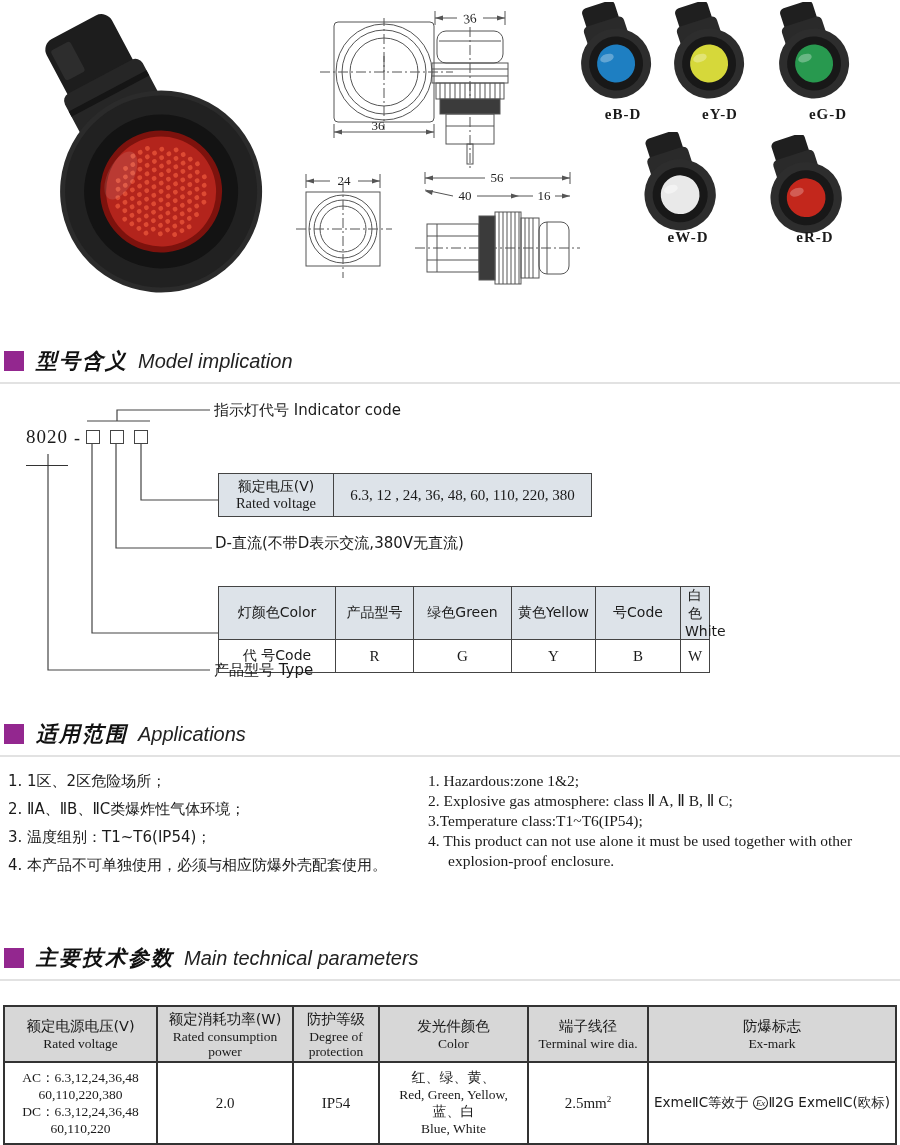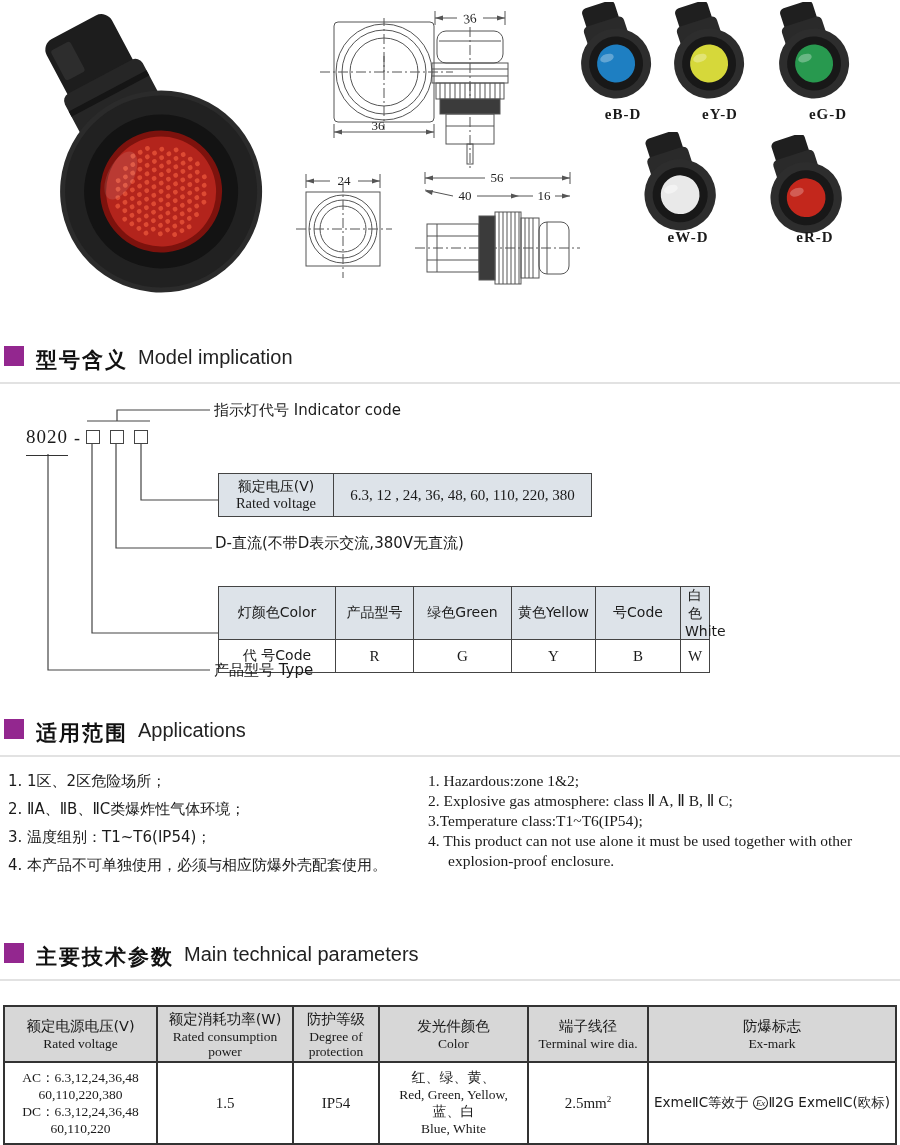--- a/index.html
+++ b/index.html
@@ -1,28 +1,28 @@
 <!DOCTYPE html>
 <html><head>
 <meta charset="utf-8">
 <style>
   html,body{margin:0;padding:0;background:#fff;}
   #page{position:relative;width:900px;height:1145px;background:#fff;overflow:hidden;
         font-family:"Liberation Serif","DejaVu Sans",serif;color:#1a1a1a;}
   .abs{position:absolute;}
   
-  .sec-head{position:absolute;left:0;width:900px;height:30px;display:flex;}
+  .sec-head{position:absolute;left:0;width:900px;height:30px;display:flex;align-items:center;font-style:italic;}
   .sec-sq{width:20px;height:20px;background:#93278f;margin:0 12px 0 4px;flex:0 0 auto;}
   .sec-zh{font-family:"DejaVu Sans",sans-serif;font-weight:bold;font-size:21px;letter-spacing:2px;color:#111;}
   .sec-en{font-family:"Liberation Sans","DejaVu Sans",sans-serif;font-size:20px;color:#222;margin-left:10px;}
   .sec-rule{position:absolute;left:0;width:900px;height:0;border-top:2px solid #e2e2e2;}
   
   #diagram{position:absolute;left:0;top:390px;width:900px;height:305px;}
   .dg-text{position:absolute;font-size:15px;white-space:nowrap;}
-  .model-num{font-size:19px;letter-spacing:1px;border-bottom:1.5px solid #333;padding-bottom:8px;}
+  .model-num{font-size:19px;letter-spacing:1px;border-bottom:1.5px solid #333;padding-bottom:18px;}
   .model-dash{font-size:19px;margin-left:4px;}
   .dg-box{position:absolute;width:12px;height:12px;border:1.5px solid #444;background:#fff;}
   table.dg-table{border-collapse:collapse;table-layout:fixed;}
   table.dg-table td{border:1.5px solid #444;text-align:center;vertical-align:middle;padding:0 4px;}
   .tint{background:#dde3e9;}
   
   .app-item-zh{font-size:15px;line-height:19px;margin-bottom:9px;white-space:nowrap;
                font-family:"DejaVu Sans","Liberation Serif",sans-serif;}
   .app-item-en{font-size:15.5px;line-height:20px;padding-left:20px;text-indent:-20px;}
   
@@ -445,21 +445,21 @@
         <span class="th-en" style="display:block;">Ex-mark</span>
       </td>
     </tr>
     <tr style="height:82px;">
       <td>
         <span class="cell-line">AC：6.3,12,24,36,48</span>
         <span class="cell-line">60,110,220,380</span>
         <span class="cell-line">DC：6.3,12,24,36,48</span>
         <span class="cell-line">60,110,220</span>
       </td>
-      <td style="font-size:15px;">1.5</td>
+      <td style="font-size:15px;">2.0</td>
       <td style="font-size:15px;">IP54</td>
       <td>
         <span class="cell-line zh-line">红、绿、黄、</span>
         <span class="cell-line">Red, Green, Yellow,</span>
         <span class="cell-line zh-line">蓝、白</span>
         <span class="cell-line">Blue, White</span>
       </td>
       <td style="font-size:15px;">
         <span>2.5mm</span><sup>2</sup>
       </td>

